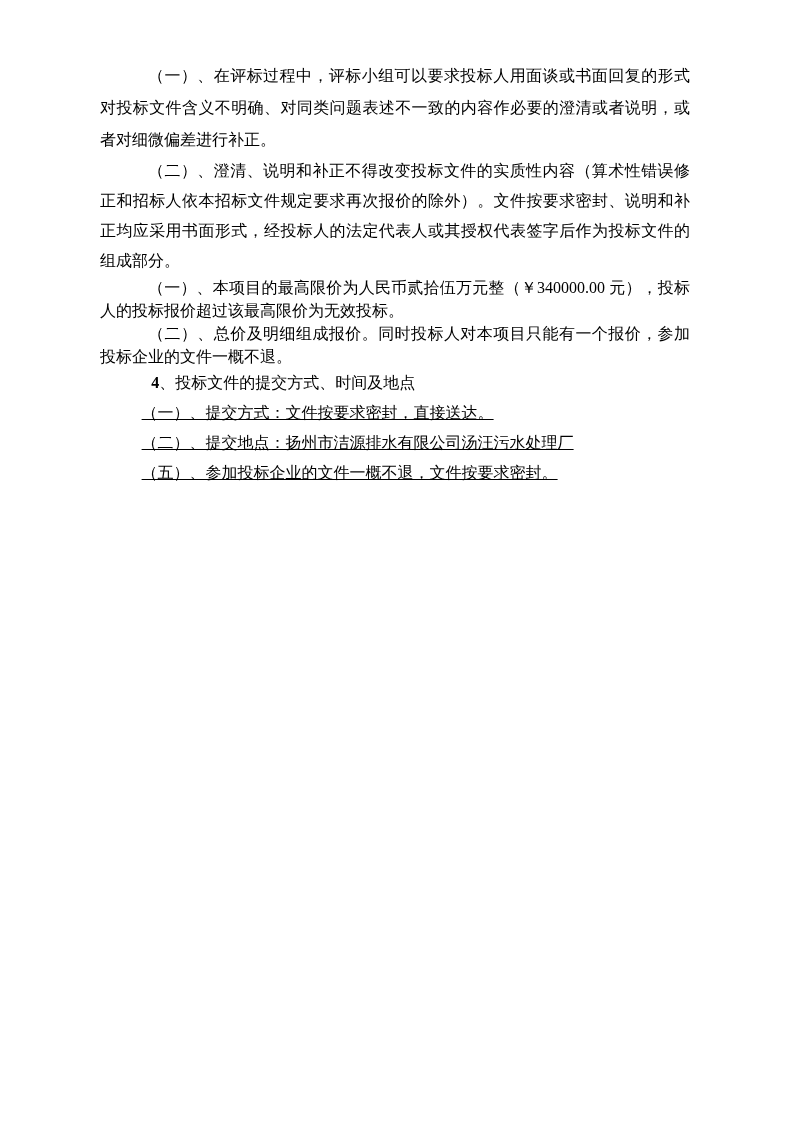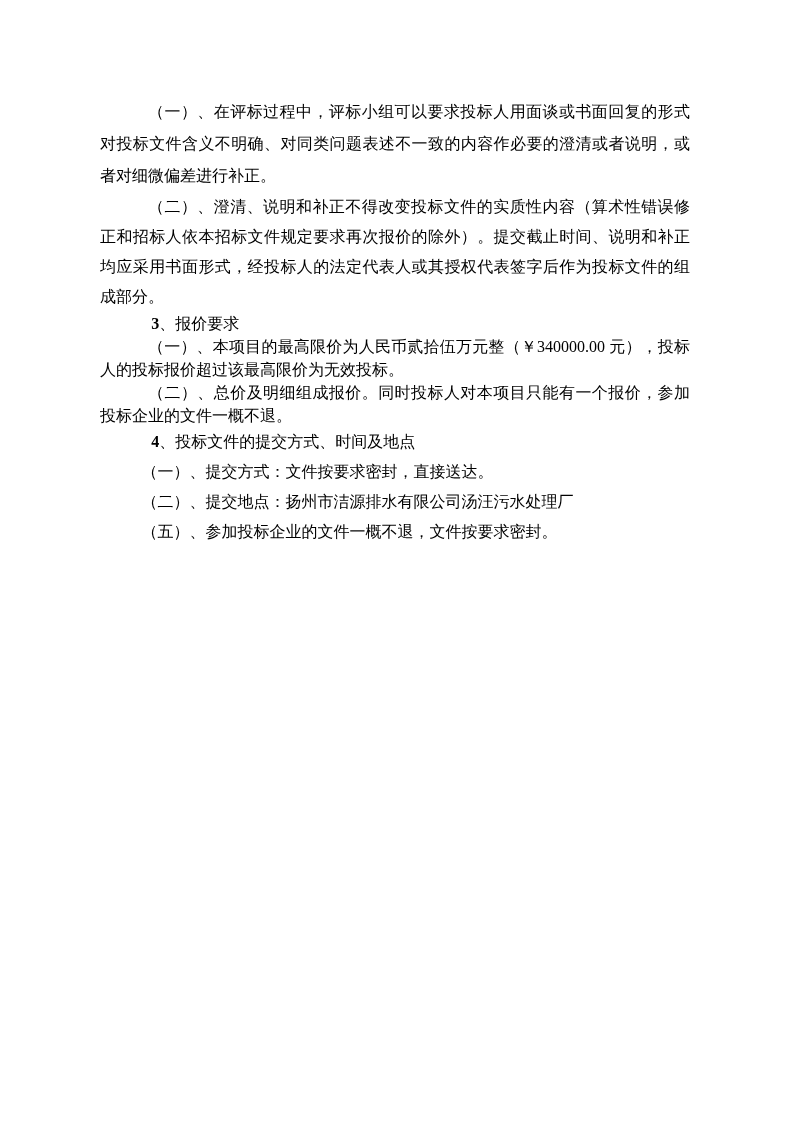--- a/index.html
+++ b/index.html
@@ -7,52 +7,51 @@
     padding: 0;
     background: #ffffff;
   }
   .page {
     position: relative;
     width: 793px;
     height: 1122px;
     margin: 0 auto;
     background: #ffffff;
     box-sizing: border-box;
-    padding: 96px 103px 0 100px;
+    padding: 60px 103px 0 100px;
     font-family: "Liberation Serif", "DejaVu Serif", serif;
     font-size: 16px;
     color: #000000;
     overflow: hidden;
   }
   .page p {
     margin: 0;
     text-align: justify;
     word-break: break-all;
   }
   .lh32 { line-height: 32px; }
   .lh30 { line-height: 30px; }
   .lh23 { line-height: 23px; }
   .indent      { text-indent: 3em; }    
   .indent-h    { text-indent: 3.2em; }  
   .indent-item { text-indent: 2.6em; }  
   .pull { margin-top: -8px; }
   .mt2  { margin-top: 2px; }
-  .pre  { white-space: pre-wrap; }
+  .pre  { white-space: pre-wrap; text-decoration: underline; }
   .num  { font-weight: bold; }
 </style>
 </head>
 <body>
 
 <div class="page">
 
   <p class="lh32 indent">（一）、在评标过程中，评标小组可以要求投标人用面谈或书面回复的形式对投标文件含义不明确、对同类问题表述不一致的内容作必要的澄清或者说明，或者对细微偏差进行补正。</p>
 
-  <p class="lh30 indent pull">（二）、澄清、说明和补正不得改变投标文件的实质性内容（算术性错误修正和招标人依本招标文件规定要求再次报价的除外）。提交截止时间、说明和补正均应采用书面形式，经投标人的法定代表人或其授权代表签字后作为投标文件的组成部分。</p>
+  <p class="lh30 indent pull">（二）、澄清、说明和补正不得改变投标文件的实质性内容（算术性错误修正和招标人依本招标文件规定要求再次报价的除外）。文件按要求密封、说明和补正均应采用书面形式，经投标人的法定代表人或其授权代表签字后作为投标文件的组成部分。</p>
 
-  <p class="lh23 indent-h"><span class="num">3</span><span>、报价要求</span></p>
 
   <p class="lh23 indent">（一）、本项目的最高限价为人民币贰拾伍万元整（￥340000.00 元），投标人的投标报价超过该最高限价为无效投标。</p>
 
   <p class="lh23 indent">（二）、总价及明细组成报价。同时投标人对本项目只能有一个报价，参加投标企业的文件一概不退。</p>
 
   <p class="lh30 indent-h mt2"><span class="num">4</span><span>、投标文件的提交方式、时间及地点</span></p>
 
   <p class="lh30 indent-item pre">（一）、提交方式：文件按要求密封，直接送达。</p>
 
   <p class="lh30 indent-item pre">（二）、提交地点：扬州市洁源排水有限公司汤汪污水处理厂</p>

